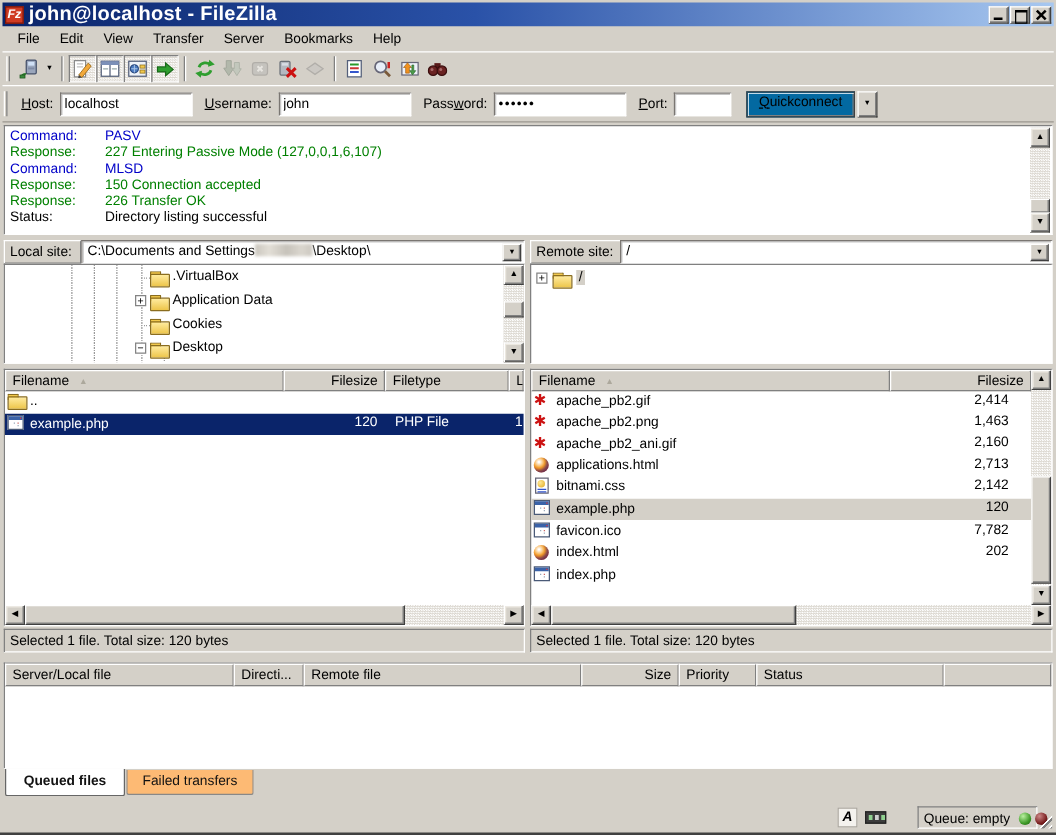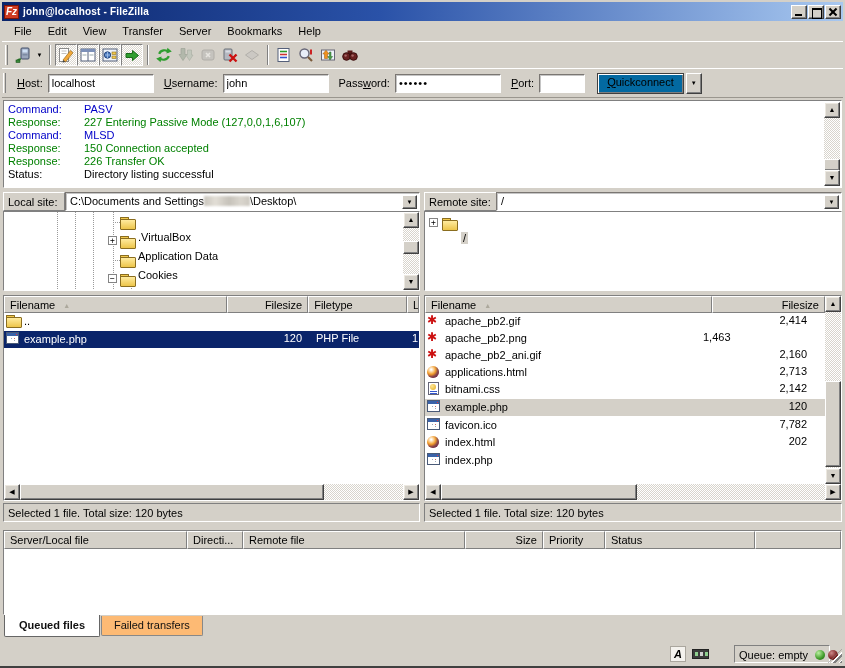--- a/index.html
+++ b/index.html
@@ -6,21 +6,21 @@
   html,body { width:845px; height:668px; overflow:hidden; }
   body { font-family:"Liberation Sans","DejaVu Sans",sans-serif; font-size:11px; background:#d4d0c8; color:#000; position:relative; }
   #win { position:absolute; inset:0; }
   .checker { background-color:#d4d0c8; background-image:repeating-conic-gradient(#fff 0% 25%, #d8d4cc 0% 50%); background-size:2px 2px; }
 
   
   #titlebar { position:absolute; top:2; left:2px; right:2px; top:2px; height:19px;
     background:linear-gradient(90deg, var(--tb-left) 0%, #2a52a8 45%, var(--tb-right) 100%);
     display:flex; align-items:center; padding:0 2px; }
   #app-icon { width:15px; height:14px; background:#cf3b22; border:1px solid #7a1408; color:#fff; font-weight:bold; font-style:italic; font-size:10px; line-height:12px; text-align:center; margin-right:4px; }
-  #title-text { color:#fff; font-weight:bold; font-size:10px; letter-spacing:.2px; }
+  #title-text { color:#fff; font-weight:bold; font-size:16px; letter-spacing:.2px; }
   #tb-buttons { margin-left:auto; display:flex; }
   .tbwbtn { width:16px; height:14px; position:relative; margin-left:1px; background:#d4d0c8; border:1px solid; border-color:#fff #404040 #404040 #fff; box-shadow:inset -1px -1px 0 #808080; }
   .glyph-min::after { content:""; position:absolute; left:3px; width:7px; bottom:2px; height:2px; background:#000; }
   .glyph-max::after { content:""; position:absolute; left:3px; top:2px; width:8px; height:8px; border:1px solid #000; border-top-width:2px; }
   .glyph-close::before,.glyph-close::after { content:""; position:absolute; left:2px; top:5px; width:10px; height:2px; background:#000; }
   .glyph-close::before { transform:rotate(45deg); }
   .glyph-close::after { transform:rotate(-45deg); }
 
   
   #menubar { position:absolute; top:21px; left:2px; right:2px; height:20px; display:flex; align-items:center; padding-left:4px; }
@@ -61,21 +61,21 @@
   .combo { position:absolute; top:0; right:0; height:19px; background:#fff; border:1px solid; border-color:#7a7672 #fff #fff #7a7672; box-shadow:inset 1px 1px 0 rgba(64,64,64,.3); padding:2px 18px 0 4px; white-space:nowrap; overflow:hidden; }
   .combo-arrow { position:absolute; top:2px; right:2px; width:15px; height:14px; background:#d4d0c8; border:1px solid; border-color:#fff #404040 #404040 #fff; box-shadow:inset -1px -1px 0 #808080; font-size:6px; line-height:13px; text-align:center; }
   .redacted { display:inline-block; width:46px; height:10px; vertical-align:-1px; background:linear-gradient(90deg,#cac6be,#e2ded6 25%,#c6c2ba 55%,#dad6ce 80%,#ccc8c0); filter:blur(1.3px); }
 
   
   .tree { position:absolute; top:211px; height:80px; background:#fff; border:1px solid; border-color:#808080 #fff #fff #808080; overflow:hidden; }
   .vline { position:absolute; width:1px; top:0; bottom:0; background-image:repeating-linear-gradient(180deg,#9a9a9a 0 1px,transparent 1px 2px); }
   .trow { position:absolute; left:0; right:18px; height:19px; }
   .expbox { position:absolute; width:9px; height:9px; top:4px; background:#fff; border:1px solid #848484; font:8px "DejaVu Sans Mono",monospace; line-height:7px; text-align:center; }
   .hstub { position:absolute; top:9px; height:1px; background-image:repeating-linear-gradient(90deg,#9a9a9a 0 1px,transparent 1px 2px); }
-  .tname { position:absolute; top:2px; white-space:nowrap;margin-top:16px; }
+  .tname { position:absolute; top:2px; white-space:nowrap; }
   .tname.selected { background:#d4d0c8; padding:0 2px; }
   
   .ic-folder { position:absolute; width:15px; height:13px; }
   .ic-folder::before { content:""; position:absolute; top:1px; left:0; width:7px; height:4px; background:#f2c94c; border:1px solid #8a6d1f; border-bottom:none; border-radius:1px 1px 0 0; }
   .ic-folder::after { content:""; position:absolute; top:3px; left:0; width:14px; height:9px; background:linear-gradient(#ffeb9e,#edc54a); border:1px solid #8a6d1f; border-radius:1px; }
 
   
   .filepane { position:absolute; top:295px; height:206px; background:#fff; border:1px solid; border-color:#808080 #fff #fff #808080; overflow:hidden; }
   .lhdr { position:absolute; top:0; left:0; height:17px; display:flex; }
   .hcell { height:17px; background:#d4d0c8; border-top:1px solid #fff; border-left:1px solid #fff; border-right:1px solid #808080; border-bottom:1px solid #808080; padding:2px 5px 0; white-space:nowrap; overflow:hidden; }
@@ -392,21 +392,21 @@
       </div>
     <div class="rows" id="remote-rows" style="width:400px;">
         <div class="frow">
           <span class="fname-icon ic-feather">✱</span>
           <span class="fname-text">apache_pb2.gif</span>
           <span class="fcell" style="left: 278px; width: 104px; text-align: right;">2,414</span>
         </div>
         <div class="frow">
           <span class="fname-icon ic-feather">✱</span>
           <span class="fname-text">apache_pb2.png</span>
-          <span class="fcell" style="left: 278px; width: 104px; text-align: left;">1,463</span>
+          <span class="fcell" style="left: 278px; width: 104px; text-align: right;">1,463</span>
         </div>
         <div class="frow">
           <span class="fname-icon ic-feather">✱</span>
           <span class="fname-text">apache_pb2_ani.gif</span>
           <span class="fcell" style="left: 278px; width: 104px; text-align: right;">2,160</span>
         </div>
         <div class="frow">
           <span class="fname-icon ic-ball"></span>
           <span class="fname-text">applications.html</span>
           <span class="fcell" style="left: 278px; width: 104px; text-align: right;">2,713</span>

